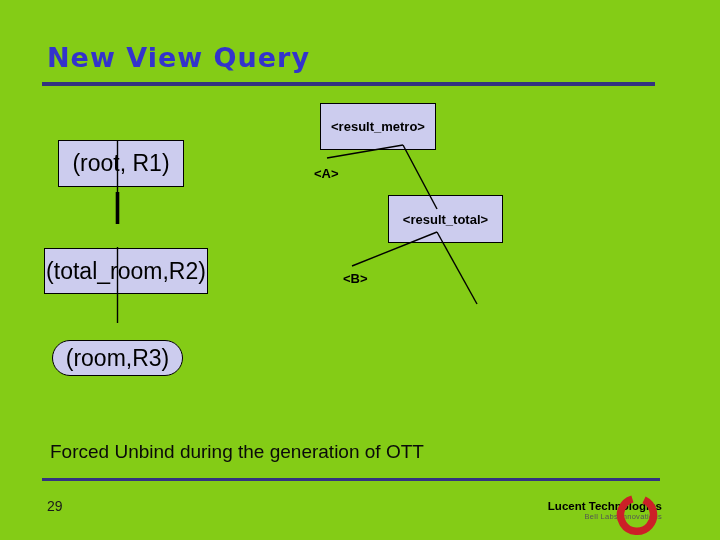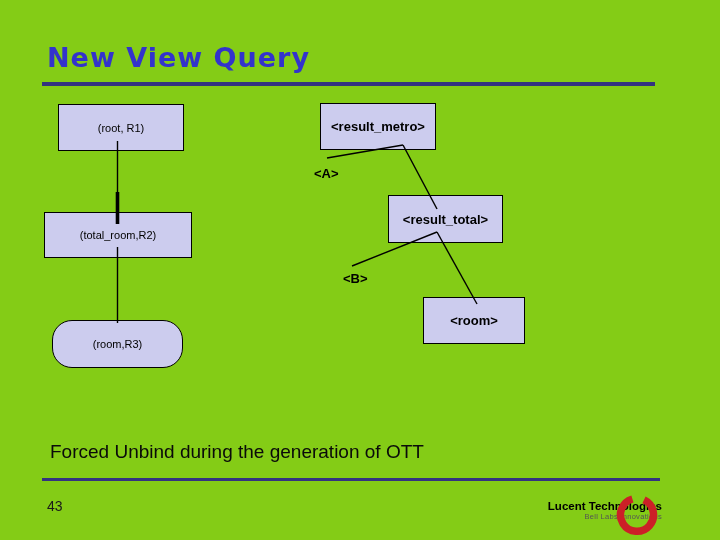--- a/index.html
+++ b/index.html
@@ -23,25 +23,25 @@
   }
   
   .node{
     position:absolute;
     background:#ccccee;
     border:1px solid #000;
     box-sizing:border-box;
     display:flex;align-items:center;justify-content:center;
     color:#000;white-space:nowrap;
   }
-  .node.plain{font-size:11px;font-weight:400;}
+  .node.plain{font-size:23px;font-weight:400;margin-top:36px;}
   .node.tag{font-size:13px;font-weight:bold;}
   #n-root       {left:58px; top:104px;width:126px;height:47px;}
-  #n-totalroom  {left:44px; top:212px;width:148px;height:46px;}
-  #n-room       {left:52px; top:320px;width:131px;height:48px;border-radius:20px;}
+  #n-totalroom  {left:44px; top:212px;width:164px;height:46px;}
+  #n-room       {left:52px; top:304px;width:131px;height:36px;border-radius:20px;}
   #n-resmetro   {left:320px;top:103px;width:116px;height:47px;}
   #n-restotal   {left:380px;top:195px;width:115px;height:48px;margin-left:8px;}
   #n-room2      {left:423px;top:297px;width:102px;height:47px;}
   
   .edge-label{
     position:absolute;font-size:13px;font-weight:bold;color:#000;
     white-space:nowrap;
   }
   #lbl-a{left:314px;top:166px;}
   #lbl-b{left:343px;top:271px;}
@@ -96,23 +96,20 @@
   <div class="node plain" id="n-room">
     <span>(room,R3)</span>
   </div>
 
   <div class="node tag" id="n-resmetro">
     <span>&lt;result_metro&gt;</span>
   </div>
   <div class="node tag" id="n-restotal">
     <span>&lt;result_total&gt;</span>
   </div>
-  <div class="node tag" id="n-room2">
-    <span>&lt;room&gt;</span>
-  </div>
 
   <div class="edge-label" id="lbl-a">&lt;A&gt;</div>
   <div class="edge-label" id="lbl-b">&lt;B&gt;</div>
 
   <svg class="edges">
 
     <line x1="117.5" y1="141" x2="117.5" y2="212" stroke-width="1.4"></line>
     <line x1="117.5" y1="192" x2="117.5" y2="224" stroke-width="3.6"></line>
 
     <line x1="117.5" y1="247" x2="117.5" y2="323" stroke-width="1.4"></line>
@@ -122,21 +119,21 @@
     <line x1="403" y1="145" x2="437" y2="209" stroke-width="1.4"></line>
 
     <line x1="437" y1="232" x2="352" y2="266" stroke-width="1.4"></line>
 
     <line x1="437" y1="232" x2="477" y2="304" stroke-width="1.4"></line>
   </svg>
 
   <div class="caption">Forced Unbind during the generation of OTT</div>
 
   <div class="footer-rule"></div>
-  <div class="page-number">43</div>
+  <div class="page-number">29</div>
 
   <div class="logo">
     <div class="logo-name">Lucent Technologies</div>
     <div class="logo-tagline">Bell Labs Innovations</div>
   </div>
   <svg class="logo-ring" viewBox="0 0 48 48">
     <path d="M 19.4 8.0 A 16.5 16.5 0 1 0 31.0 8.9" fill="none" stroke="#cc2027" stroke-width="7.5" stroke-linecap="butt"></path>
   </svg>
 
 </div>

